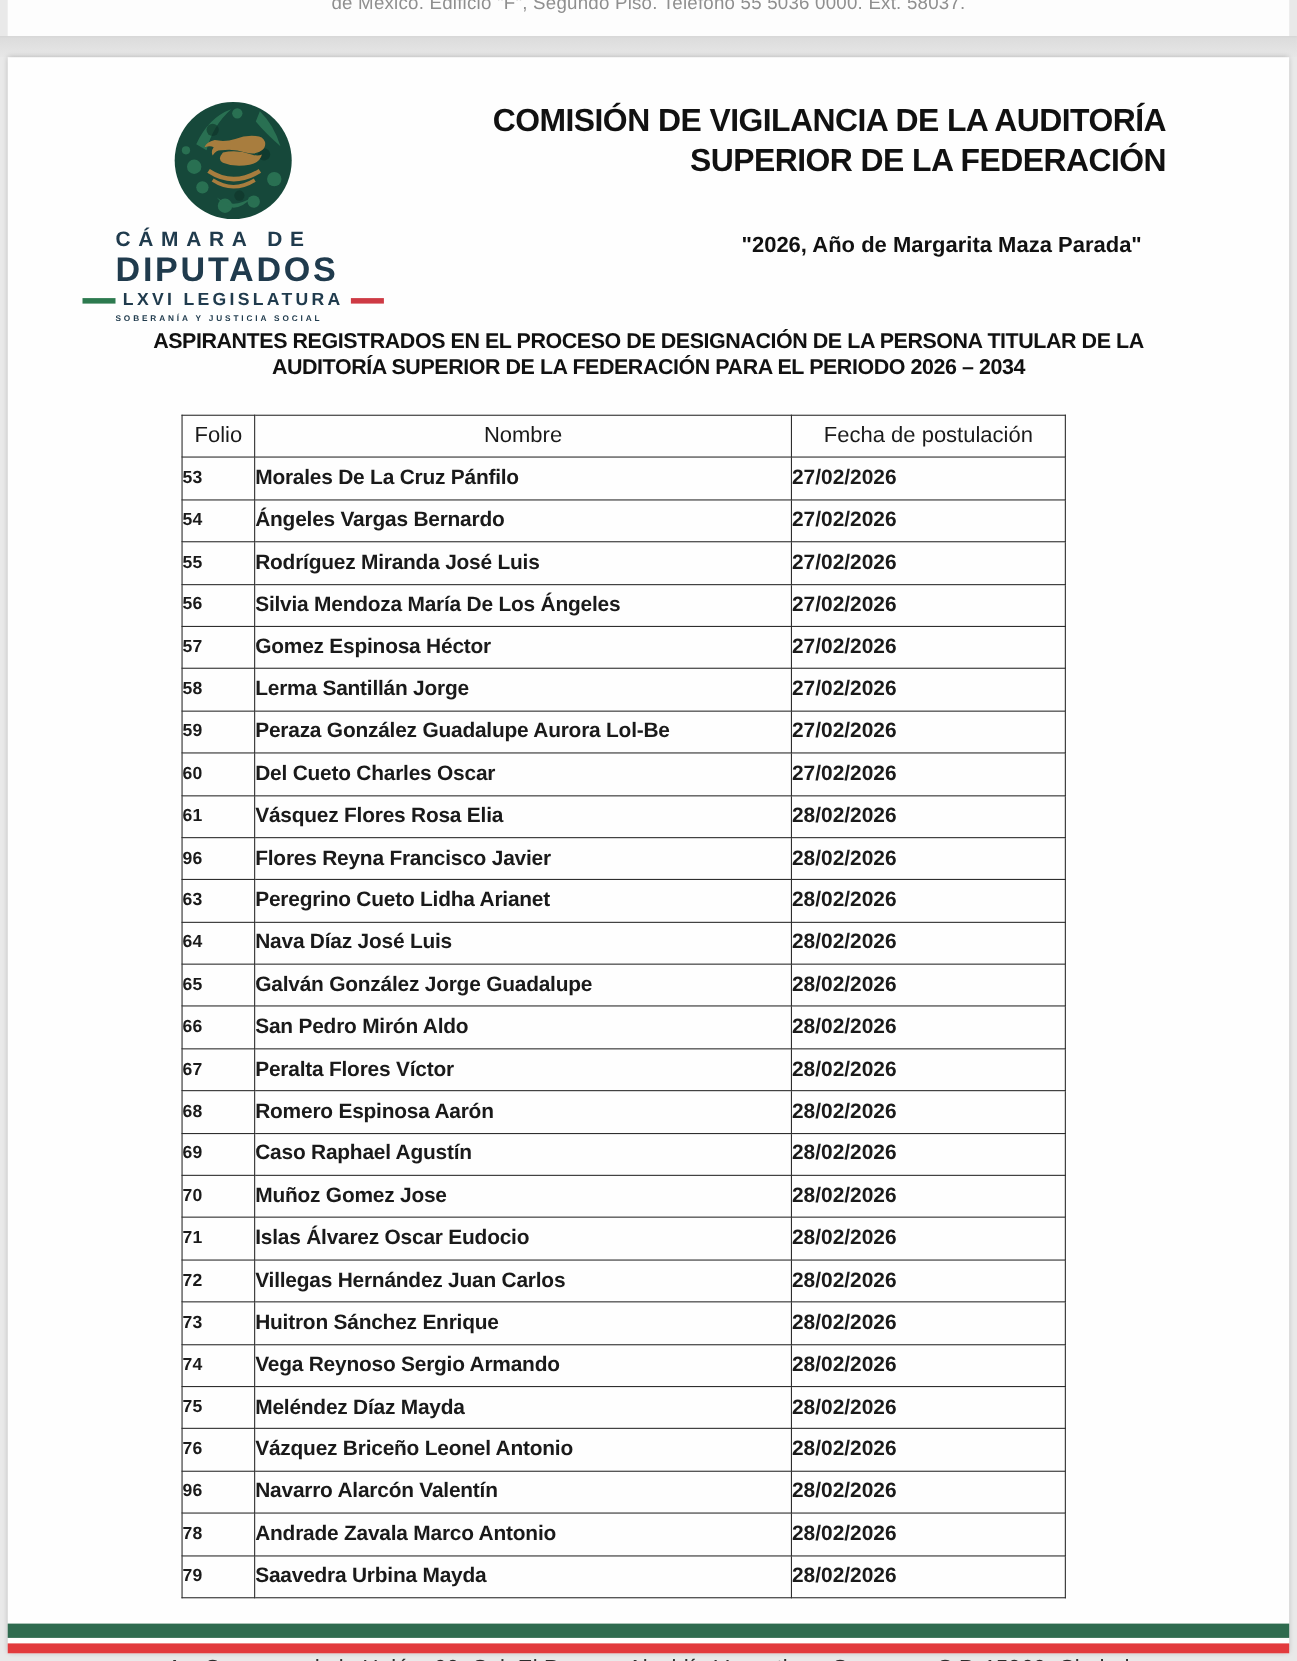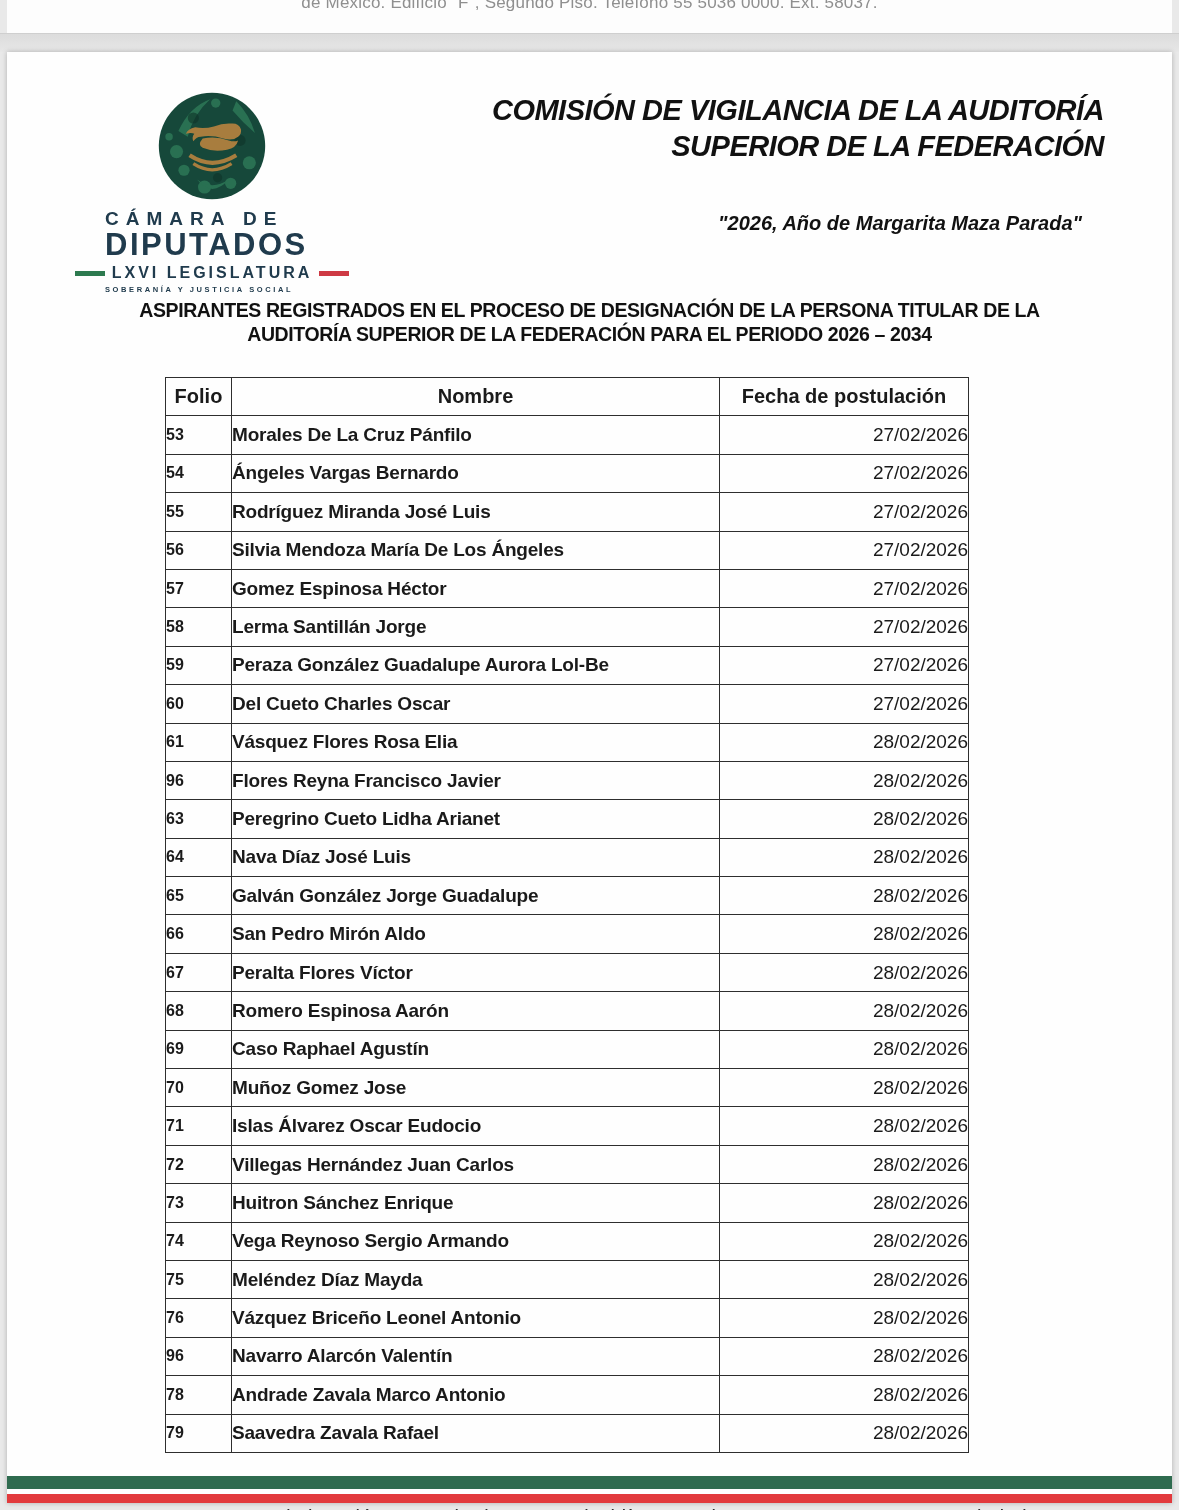--- a/index.html
+++ b/index.html
@@ -31,43 +31,43 @@
                gap:7px; margin-top:4px; }
   .logo-leg .dash { width:30px; height:5px; flex:none; }
   .dash-green { background:#2d7a4f; }
   .dash-red   { background:#ce3a44; }
   .logo-leg-text { font-size:16px; font-weight:bold; color:#203b4d;
                    letter-spacing:3px; white-space:nowrap; }
   .logo-motto { font-size:7.5px; font-weight:bold; color:#203b4d;
                 letter-spacing:2.6px; margin-top:3px; white-space:nowrap; }
 
   
-  .title-area { flex:1; padding-right:68px;font-style:italic; }
+  .title-area { flex:1; padding-right:112px; }
   .doc-title { text-align:right; font-size:29px; line-height:36px;
                font-weight:bold; color:#111; letter-spacing:-0.5px;
                margin-top:4px; }
   .doc-quote { text-align:right; margin-top:48px; padding-right:22px;
                font-size:20px; font-weight:bold; color:#111; }
 
   .subtitle { width:960px; margin:4px auto 0; text-align:center;
               font-weight:bold; font-size:19.5px; line-height:24px;
               letter-spacing:-0.4px; color:#111; }
 
   
   table.roster { border-collapse:collapse; margin:31px 0 0 158px;
                  table-layout:fixed; width:803px; }
   table.roster th, table.roster td { border:1.5px solid #2e2e2e;
                  height:38.4px; padding:0; vertical-align:middle;
                  overflow:hidden; white-space:nowrap; }
   col.c1 { width:66px; } col.c2 { width:488px; } col.c3 { width:249px; }
-  th { font-size:20px; font-weight:bold; text-align:center; }
+  th { font-size:20px; font-weight:normal; text-align:center; }
   td.c-folio { font-size:16px; text-align:left; font-weight:bold; }
   td.c-name  { font-size:19px; font-weight:bold; text-align:left;
                padding-left:9px; letter-spacing:-0.2px; }
-  td.c-date  { font-size:19px; text-align:right; font-weight:normal; }
+  td.c-date  { font-size:19px; text-align:left; font-weight:bold; }
 
   
   .bar-green { margin-top:23px; height:13px; background:#2f6b4f; }
   .bar-red   { margin-top:5px;  height:9px;  background:#e23a3d; }
   .footer-address { margin-top:3px; text-align:center; font-size:20px;
                     color:#2c2c2c; letter-spacing:0.2px; }
 </style>
 </head>
 <body>
 
@@ -293,21 +293,21 @@
     </tr>
 
     <tr>
       <td class="c-folio">78</td>
       <td class="c-name">Andrade Zavala Marco Antonio</td>
       <td class="c-date">28/02/2026</td>
     </tr>
 
     <tr>
       <td class="c-folio">79</td>
-      <td class="c-name">Saavedra Zavala Rafael</td>
+      <td class="c-name">Saavedra Urbina Mayda</td>
       <td class="c-date">28/02/2026</td>
     </tr>
   </tbody>
   </table>
 
   <div class="bar-green"></div>
   <div class="bar-red"></div>
   <div class="footer-address">Av. Congreso de la Unión, 66. Col. El Parque. Alcaldía Venustiano Carranza. C.P. 15960. Ciudad</div>
 </div>
 

